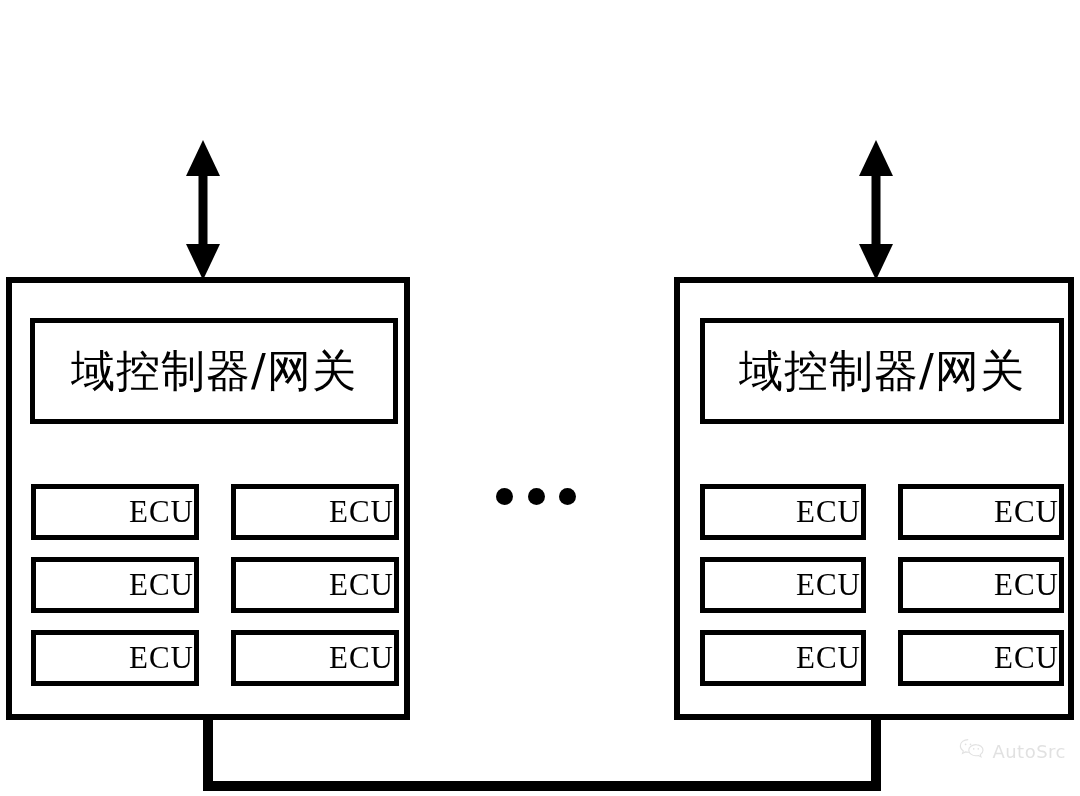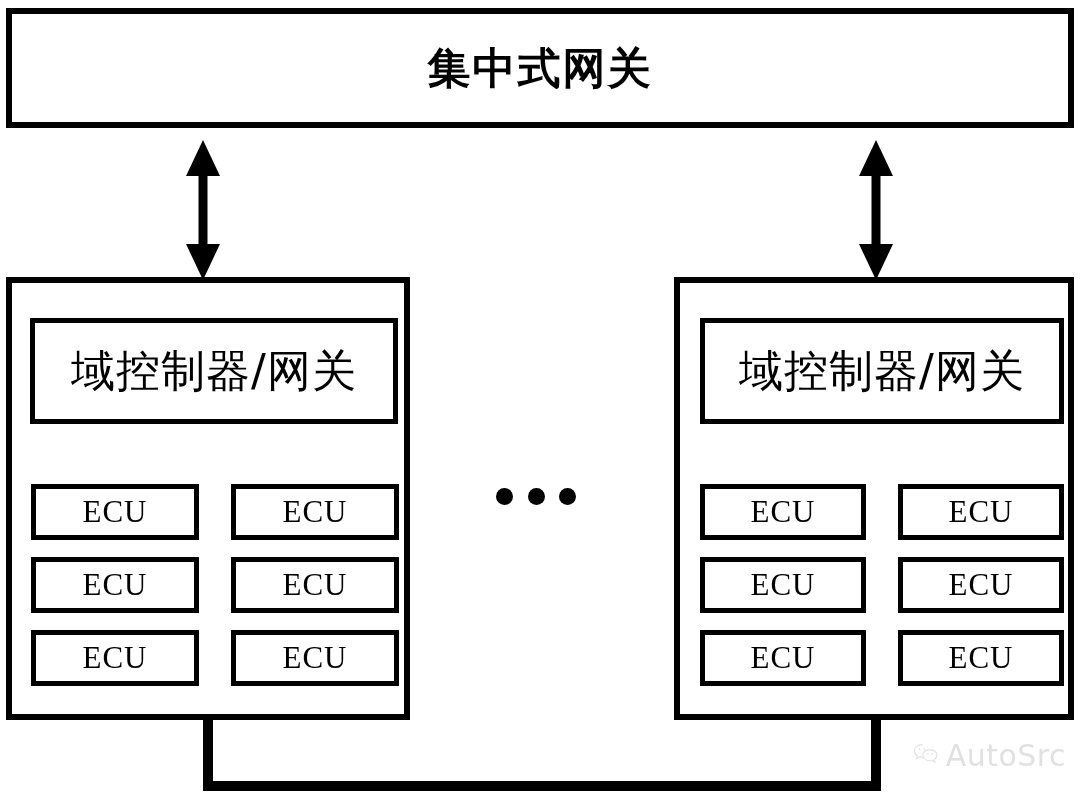--- a/index.html
+++ b/index.html
@@ -111,21 +111,21 @@
     width: 364px;
     grid-template-columns: 166px 166px;
     column-gap: 32px;
   }
   .ecu-box {
     box-sizing: border-box;
     background: #ffffff;
     border: 5px solid #000000;
     display: flex;
     align-items: center;
-    justify-content: center;
+    justify-content: flex-end;
   }
   .ecu-box .label {
     font-family: "Liberation Serif", "DejaVu Serif", serif;
     font-size: 31px;
     font-weight: 400;
     color: #000000;
     letter-spacing: 1px;
   }
 
   
@@ -161,33 +161,30 @@
     position: absolute;
     right: 14px;
     top: 738px;
     display: flex;
     align-items: center;
     gap: 7px;
     opacity: 0.55;
   }
   #watermark .wm-text {
     font-family: "DejaVu Sans", "Liberation Sans", sans-serif;
-    font-size: 30px;
+    font-size: 18px;
     color: #c9c9c9;
     letter-spacing: 0.5px;
   }
 </style>
 </head>
 <body>
 
 <div id="diagram-root">
 
-  <div class="box" id="central-gateway">
-    <span class="label">集中式网关</span>
-  </div>
 
   <svg id="connectors" viewBox="0 0 1080 796">
 
     <g>
       <line x1="203" y1="162" x2="203" y2="260" stroke="#000000" stroke-width="9"></line>
       <polygon points="203,140 186,176 220,176" fill="#000000"></polygon>
       <polygon points="203,280 186,244 220,244" fill="#000000"></polygon>
     </g>
 
     <g>

